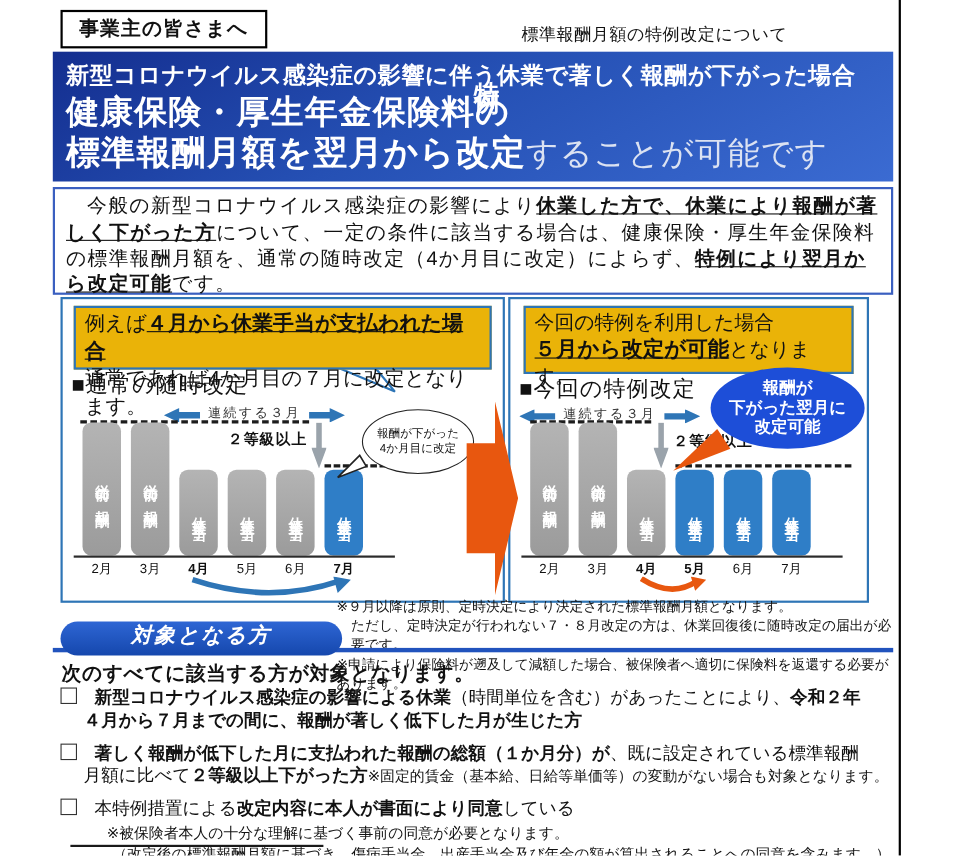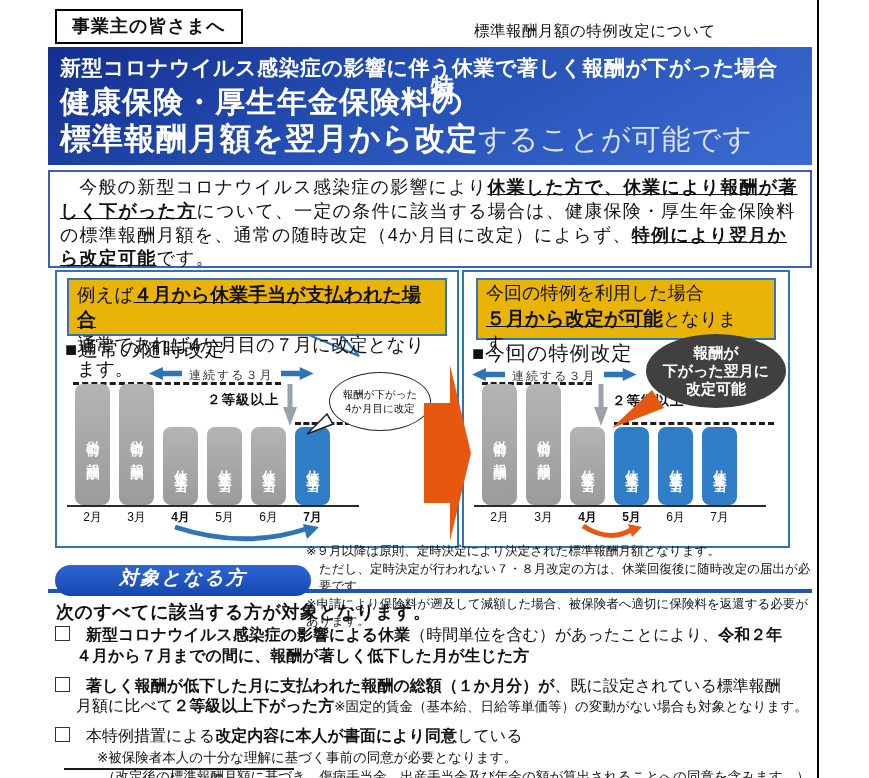--- a/index.html
+++ b/index.html
@@ -33,21 +33,21 @@
 
   .callout{position:absolute;border:2px solid #2e75b6;background:#eab308;padding:2px 8px;
            line-height:1.32;z-index:2;}
   .callout-left{left:10px;top:6px;width:360px;height:50px;font-size:18.5px;}
   .callout-left .strong{font-size:19px;font-weight:bold;text-decoration:underline;}
   .callout-right{left:12px;top:6px;width:280px;height:54px;font-size:18px;}
   .callout-right .strong{font-size:19.5px;font-weight:bold;text-decoration:underline;}
   .callout-tail{position:absolute;z-index:1;}
 
   .panel-heading{position:absolute;font-size:20px;letter-spacing:1px;}
-  .span-arrows{position:absolute;display:flex;align-items:flex-start;gap:7px;}
+  .span-arrows{position:absolute;display:flex;align-items:flex-end;gap:7px;}
   .span-label{font-size:12px;color:#333;letter-spacing:2px;}
   .arr{width:33px;height:13px;background:#2e75b6;}
   .arr-l{clip-path:polygon(0 50%,42% 0,42% 28%,100% 28%,100% 72%,42% 72%,42% 100%);}
   .arr-r{clip-path:polygon(100% 50%,58% 0,58% 28%,0 28%,0 72%,58% 72%,58% 100%);}
 
   .dash{position:absolute;height:0;border-top:3px dashed #1c1c1c;}
   .grade-label{position:absolute;font-size:13.5px;letter-spacing:1px;font-weight:bold;}
   .grade-arrow{position:absolute;width:14px;height:42px;background:#9aa3ab;
     clip-path:polygon(32% 0,68% 0,68% 55%,100% 55%,50% 100%,0 55%,32% 55%);}
 
@@ -57,21 +57,21 @@
   .bar-gray{background:linear-gradient(180deg,#b4b4b4,#9b9b9b);}
   .bar-blue{background:#2f7ec7;}
   .bar-tall{top:112px;height:121px;}
   .bar-short{top:155px;height:78px;}
   .baseline{position:absolute;left:10px;top:233px;width:292px;height:2px;background:#2b2b2b;}
   .month{position:absolute;top:237px;width:35px;text-align:center;font-size:12px;}
 
   .bubble{position:absolute;left:272px;top:100px;width:100px;height:57px;background:#fff;
           border:1.5px solid #222;border-radius:50%;display:flex;flex-direction:column;
           justify-content:center;text-align:center;font-size:10.5px;line-height:1.3;z-index:3;}
-  .badge{position:absolute;left:182px;top:62px;width:140px;height:74px;background:#404040;
+  .badge{position:absolute;left:182px;top:62px;width:140px;height:74px;background:#1d4ed8;
          border-radius:50%;display:flex;flex-direction:column;justify-content:center;
          text-align:center;color:#fff;font-weight:bold;font-size:15px;line-height:1.2;z-index:3;}
 
   
   .special-arrow{left:424px;top:365px;width:47px;height:176px;z-index:4;}
   .special-label{left:428px;top:55px;writing-mode:vertical-rl;text-orientation:upright;
                  font-size:23px;font-weight:bold;color:#fff;letter-spacing:9px;z-index:5;}
 
   
   .notes{left:306px;top:543px;width:508px;font-size:12.5px;line-height:17.5px;}

